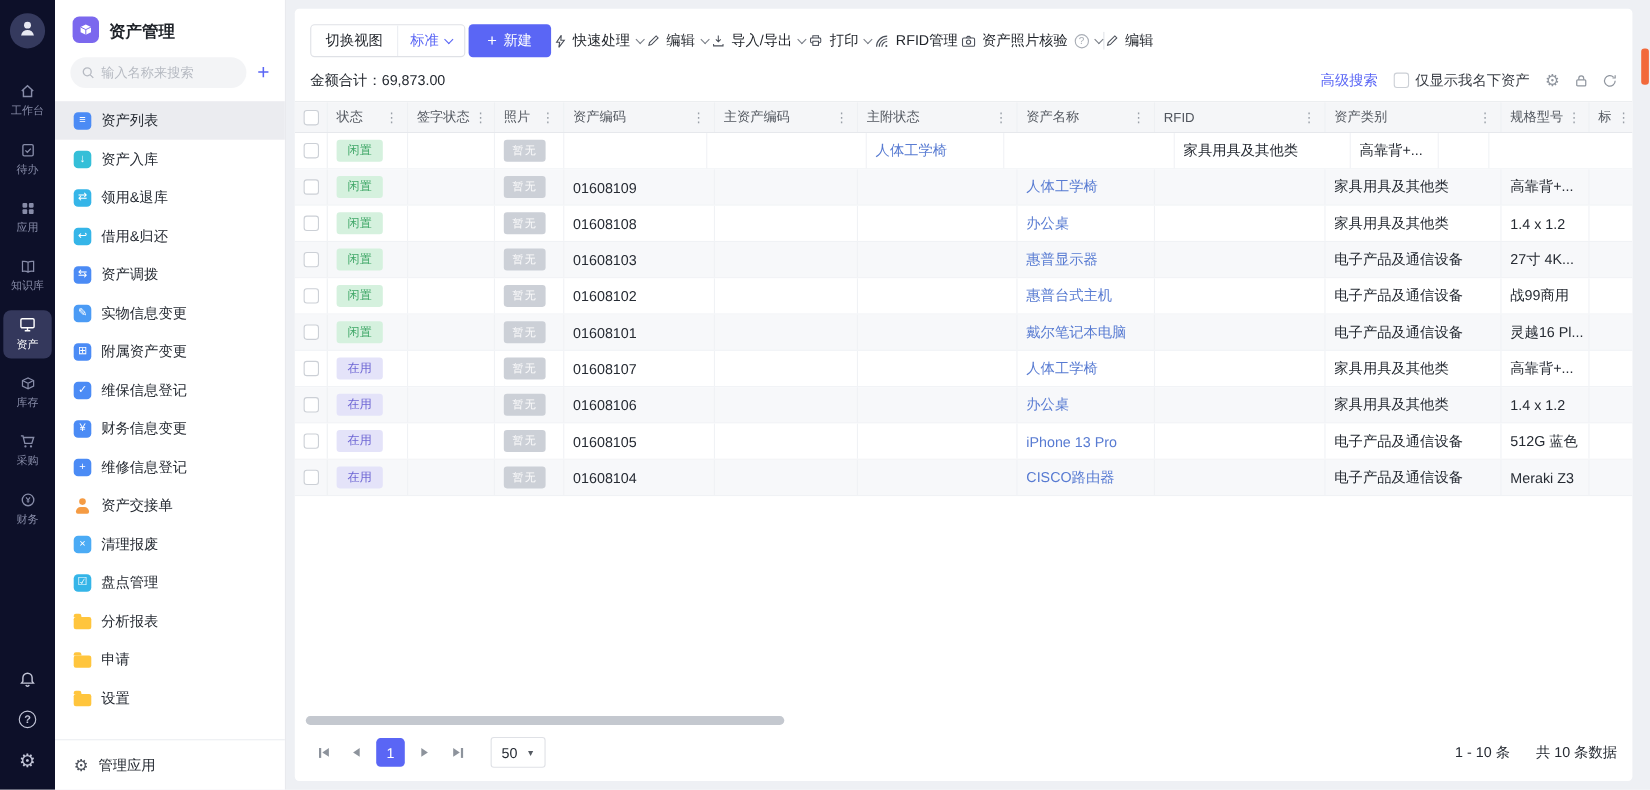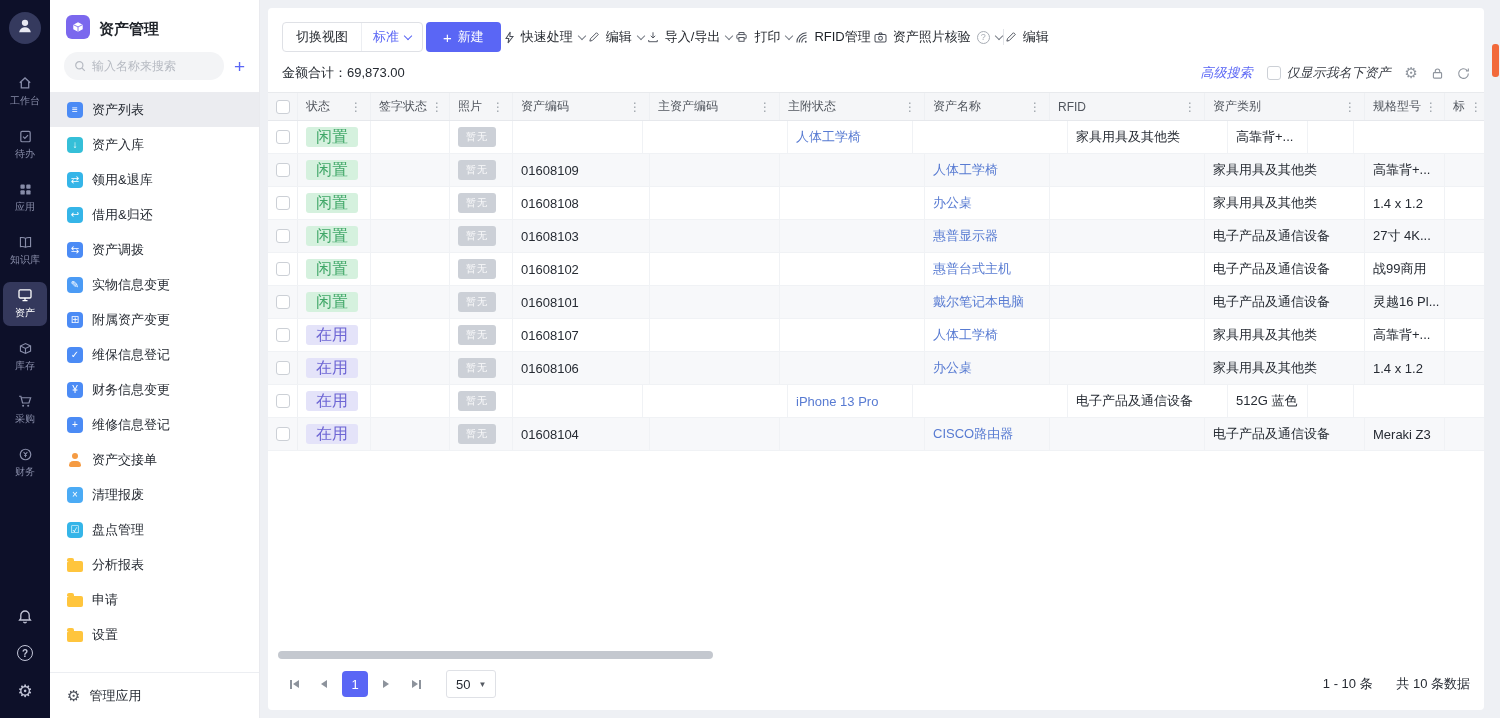--- a/index.html
+++ b/index.html
@@ -68,38 +68,38 @@
   .search-input{border:none;outline:none;font-size:12px;width:118px;color:#1f2329;font-family:inherit;}
   .search-input::placeholder{color:#bcc0c8;}
   .search-ic{padding:0 9px;color:#6b7077;display:flex;align-items:center;cursor:pointer;}
   .vdiv{width:1px;height:16px;background:#e2e4e8;margin:0 -2px;}
   .tb-edit{display:flex;align-items:center;gap:6px;font-size:13px;color:#1f2329;cursor:pointer;white-space:nowrap;}
   .tb-edit .ti{color:#4a4f59;display:flex;align-items:center;}
 
   
   .summary{display:flex;align-items:center;padding:2px 14px 10px;font-size:13px;flex-shrink:0;}
   .sum-left{color:#252a31;}
-  .sum-right{margin-left:auto;display:flex;align-items:center;gap:14px;font-style:italic;}
+  .sum-right{margin-left:auto;display:flex;align-items:center;gap:14px;}
   .adv{color:var(--primary);cursor:pointer;}
   .chk-row{display:flex;align-items:center;gap:6px;color:#383c44;cursor:pointer;}
   .checkbox{width:14px;height:14px;border:1px solid #ccd0d6;border-radius:3px;background:#fff;display:inline-block;flex-shrink:0;cursor:pointer;}
   .sum-icons{display:flex;align-items:center;gap:13px;color:#8f959e;}
   .sum-icons .ico{cursor:pointer;display:flex;align-items:center;font-size:15px;}
 
   
   .table-wrap{flex:1;overflow:hidden;border-top:1px solid #e8eaed;min-height:0;}
   .trow{display:flex;width:1223px;}
   .thead{height:28px;background:#f5f6f8;border-bottom:1px solid #e6e8ec;}
   .th{display:flex;align-items:center;justify-content:space-between;padding:0 8px;font-size:12px;color:#51565e;flex-shrink:0;border-right:1px solid #eef0f3;cursor:pointer;white-space:nowrap;overflow:hidden;}
   .col-menu{color:#9aa0a8;font-size:12px;cursor:pointer;padding-left:4px;}
   .sel-cell{width:30px;display:flex;align-items:center;justify-content:center;padding:0;flex-shrink:0;border-right:1px solid #eef0f3;}
   .trow-body{height:33px;border-bottom:1px solid #f0f2f5;background:#fff;}
   #tbody .trow-body:nth-child(even){background:#f7f8fa;}
   .tcell{padding:0 8px;display:flex;align-items:center;font-size:13px;color:#262b33;border-right:1px solid #f0f2f5;overflow:hidden;white-space:nowrap;flex-shrink:0;}
-  .badge{padding:2px 10px;border-radius:3px;font-size:16px;line-height:16px;font-family:Liberation Serif, serif;}
+  .badge{padding:2px 10px;border-radius:3px;font-size:11px;line-height:16px;font-family:Liberation Serif, serif;}
   .badge.idle{background:var(--idle-bg);color:var(--idle-text);}
   .badge.inuse{background:var(--inuse-bg);color:var(--inuse-text);}
   .photo-ph{background:#ccd0d7;color:#fbfbfc;font-size:10px;padding:3px 8px;border-radius:3px;letter-spacing:1px;}
   .link{color:var(--link);cursor:pointer;}
 
   
   .hscroll{height:10px;position:relative;margin:0 6px 2px;flex-shrink:0;}
   .hthumb{position:absolute;left:4px;top:1px;width:435px;height:8px;background:#c4c8cf;border-radius:4px;cursor:pointer;}
 
   
@@ -652,20 +652,21 @@
             <div class="sel-cell">
               <span class="checkbox"></span>
             </div>
             <div class="tcell" style="width:73px">
               <span class="badge inuse">在用</span>
             </div>
             <div class="tcell" style="width:79px"></div>
             <div class="tcell" style="width:63px">
               <span class="photo-ph">暂无</span>
             </div>
+            <div class="tcell" style="width:137px">01608105</div>
             <div class="tcell" style="width:130px"></div>
             <div class="tcell" style="width:145px"></div>
             <div class="tcell" style="width:125px">
               <span class="link">iPhone 13 Pro</span>
             </div>
             <div class="tcell" style="width:155px"></div>
             <div class="tcell" style="width:160px">电子产品及通信设备</div>
             <div class="tcell" style="width:80px">512G 蓝色</div>
             <div class="tcell" style="width:46px"></div>
           </div>

